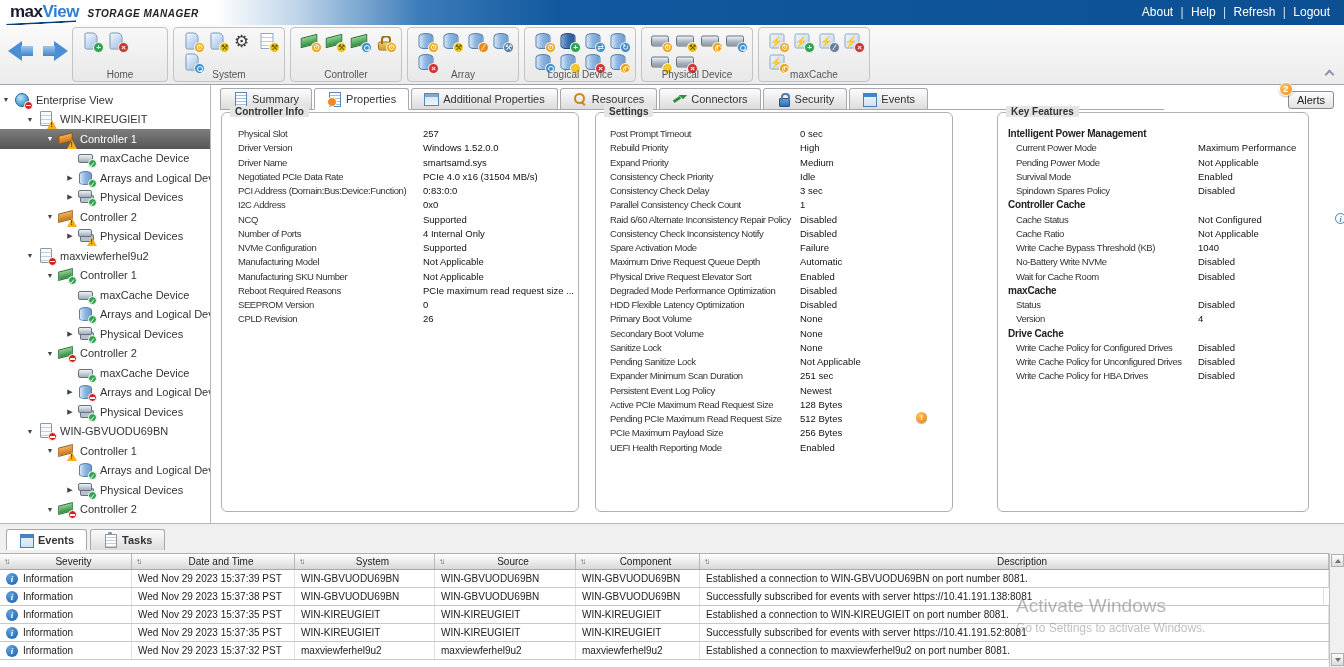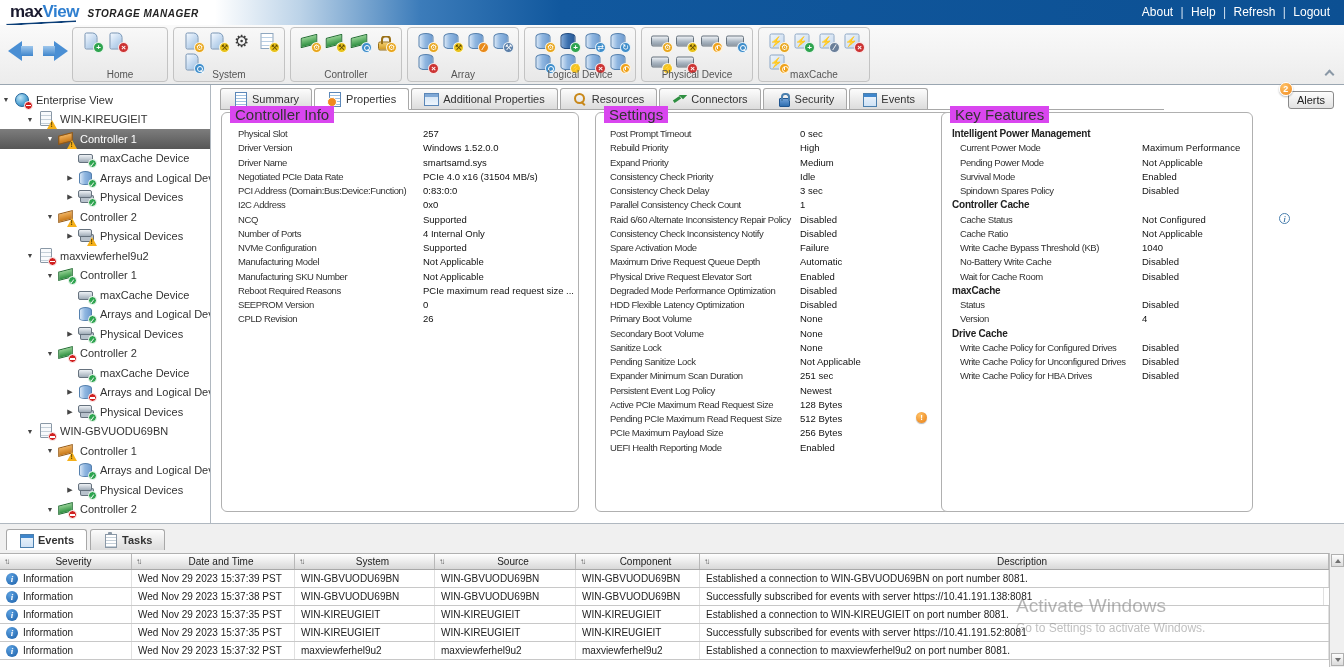--- a/index.html
+++ b/index.html
@@ -96,22 +96,22 @@
   .mi-security::after { content:""; position:absolute; left:5px; top:1px; width:5px; height:6px; border:2px solid #4a7fae; border-bottom:none; border-radius:4px 4px 0 0; }
   .mi-events::before { content:""; position:absolute; left:1px; top:1px; width:12px; height:12px; border:1px solid #4a7fae; background:linear-gradient(#eef5fc,#cfe2f5); box-shadow:inset 0 3px 0 #3f86cc; }
   .mi-tasks::before { content:""; position:absolute; left:2px; top:1px; width:10px; height:12px; border:1px solid #8a98a6; background:repeating-linear-gradient(#fff 0 2px,#c4cfd8 2px 3px); }
   .mi-tasks::after { content:""; position:absolute; left:5px; top:-1px; width:4px; height:3px; background:#8a98a6; border-radius:1px; }
 
   .alerts-wrap { position:absolute; right:10px; top:5px; }
   .alerts-btn { border:1px solid #8a8a8a; border-radius:3px; background:linear-gradient(#fdfdfd,#e2e2e2); font-size:11px; color:#222; padding:2px 8px; cursor:pointer; }
   .alerts-badge { position:absolute; left:-9px; top:-8px; width:14px; height:14px; border-radius:50%; background:radial-gradient(circle at 35% 30%,#ffc166,#f08a1e); border:1px solid #fff; color:#fff; font-size:9px; font-weight:bold; text-align:center; line-height:13px; box-shadow:0 1px 2px rgba(0,0,0,.3); }
 
   .fieldset { position:absolute; top:27px; height:400px; border:1px solid #b0b0b0; border-radius:6px; background:#fff; }
-  .fs-ci { left:9px; width:358px; } .fs-set { left:383px; width:358px; } .fs-kf { left:729px; width:312px; }
-  .legend { position:absolute; top:-7px; left:8px; background:#d946ef; padding:0 5px; font-size:15px; font-weight:normal; color:#333; }
+  .fs-ci { left:9px; width:358px; } .fs-set { left:383px; width:358px; } .fs-kf { left:785px; width:312px; }
+  .legend { position:absolute; top:-7px; left:8px; background:#e5e5e5; padding:0 5px; font-size:10px; font-weight:bold; color:#333; }
   .pbody { padding-top:14px; }
   .prow { position:relative; height:14.25px; font-size:9.5px; color:#333; }
   .prow .pl { position:absolute; left:16px; top:1px; letter-spacing:-0.4px; white-space:nowrap; }
   .prow .pv { position:absolute; left:201px; top:1px; color:#111; white-space:nowrap; }
   .fs-set .prow .pl { left:14px; } .fs-set .prow .pv { left:204px; }
   .fs-kf .prow .pl { left:18px; } .fs-kf .prow .pv { left:200px; }
   .prow.sect { font-weight:bold; color:#222; }
   .prow.sect .pl { left:10px; letter-spacing:-0.2px; font-size:10px; }
   .flag { position:absolute; top:0; width:11px; height:11px; border-radius:50%; font-size:8px; font-weight:bold; text-align:center; line-height:11px; }
   .flag-warning { left:320px; background:radial-gradient(circle at 35% 30%,#ffc166,#e87c10); color:#fff; box-shadow:0 1px 1px rgba(0,0,0,.3); }
@@ -805,21 +805,21 @@
           </div>
           <div class="prow">
             <span class="pl">Cache Ratio</span>
             <span class="pv">Not Applicable</span>
           </div>
           <div class="prow">
             <span class="pl">Write Cache Bypass Threshold (KB)</span>
             <span class="pv">1040</span>
           </div>
           <div class="prow">
-            <span class="pl">No-Battery Write Cache</span>
+            <span class="pl">No-Battery Write NVMe</span>
             <span class="pv">Disabled</span>
           </div>
           <div class="prow">
             <span class="pl">Wait for Cache Room</span>
             <span class="pv">Disabled</span>
           </div>
           <div class="prow sect">
             <span class="pl">maxCache</span>
           </div>
           <div class="prow">

